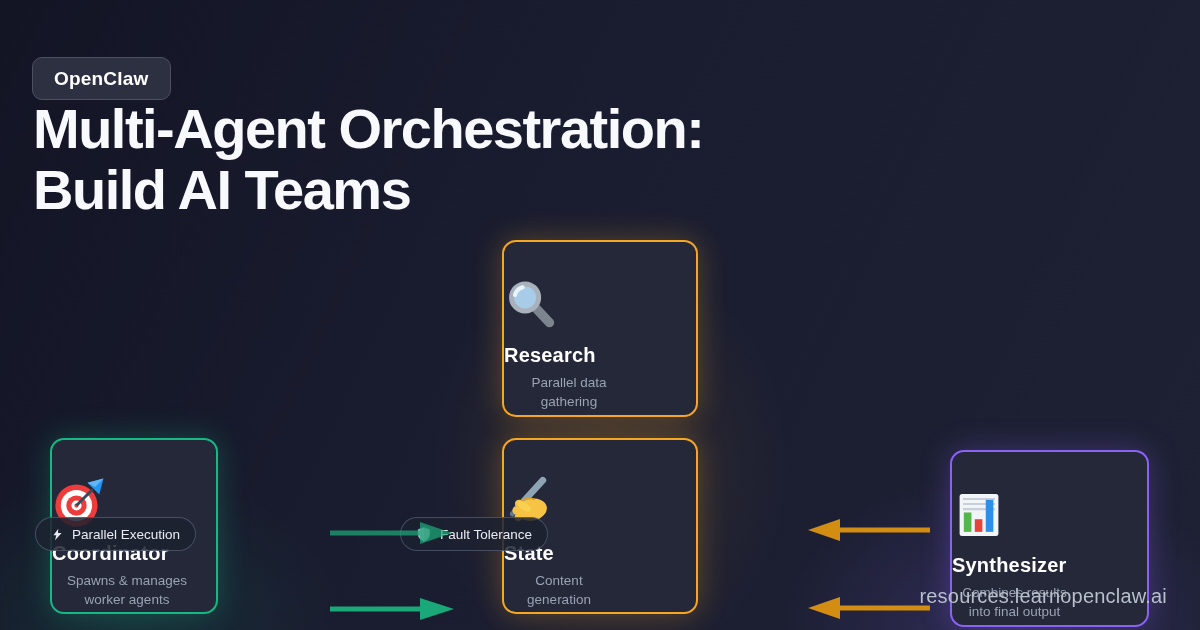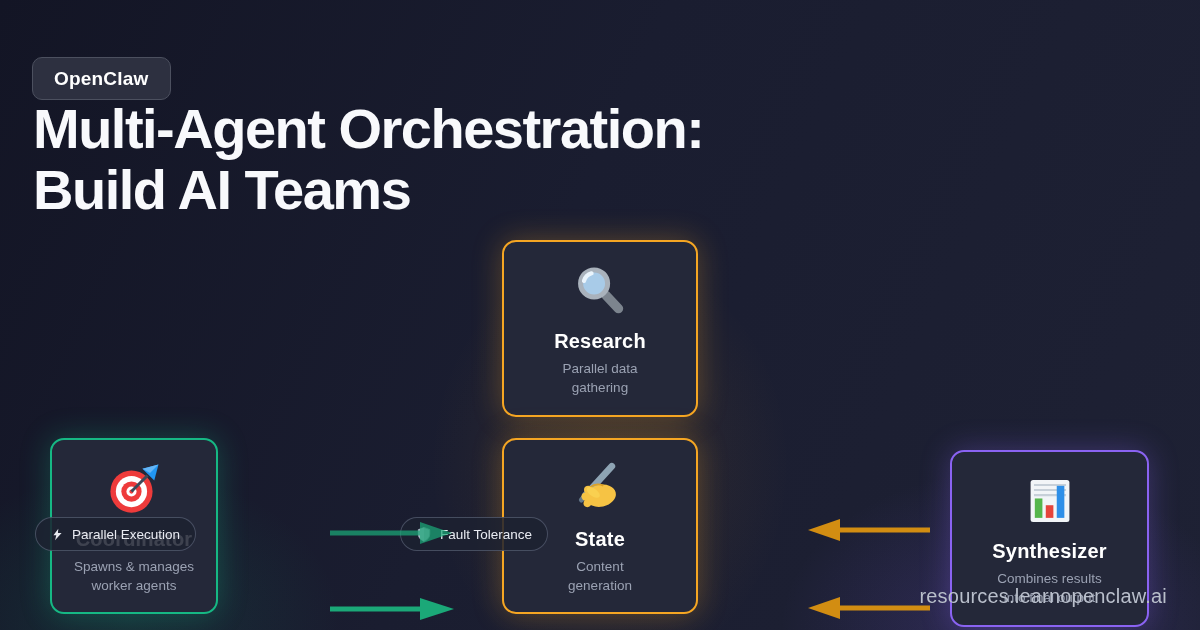--- a/index.html
+++ b/index.html
@@ -23,21 +23,21 @@
     color:#ffffff;font-size:19px;font-weight:bold;letter-spacing:0.2px;margin-top:32px;
   }
   .hero-title{
     position:absolute;left:33px;top:98px;z-index:2;
     color:#f8f9fc;font-size:56px;font-weight:bold;letter-spacing:-1.5px;line-height:61px;
   }
 
   .card{
     position:absolute;z-index:1;box-sizing:border-box;border-radius:14px;
     background:#242839;border:2px solid;display:flex;flex-direction:column;
-    align-items:center;padding-top:22px;
+    padding-top:36px;
   }
   .card-research  {left:502px;top:240px;width:196px;height:177px;border-color:#F5A623;box-shadow:0 0 30px rgba(245,166,35,0.30);}
   .card-coordinator{left:50px;top:438px;width:168px;height:176px;border-color:#16B884;box-shadow:0 0 30px rgba(22,184,132,0.30);}
   .card-writer    {left:502px;top:438px;width:196px;height:176px;border-color:#F5A623;box-shadow:0 0 30px rgba(245,166,35,0.30);}
   .card-synthesizer{left:950px;top:450px;width:199px;height:177px;border-color:#8A63F2;box-shadow:0 0 30px rgba(138,99,242,0.32);}
   .card-icon{width:54px;height:54px;flex:0 0 auto;}
   .card-title{margin-top:12px;color:#ffffff;font-size:20px;font-weight:bold;letter-spacing:0.2px;}
   .card-subtitle{margin-top:6px;color:#9ba2b3;font-size:13.5px;line-height:1.42;text-align:center;}
   .card-research .card-subtitle{max-width:130px;}
   .card-coordinator .card-subtitle{max-width:150px;}

